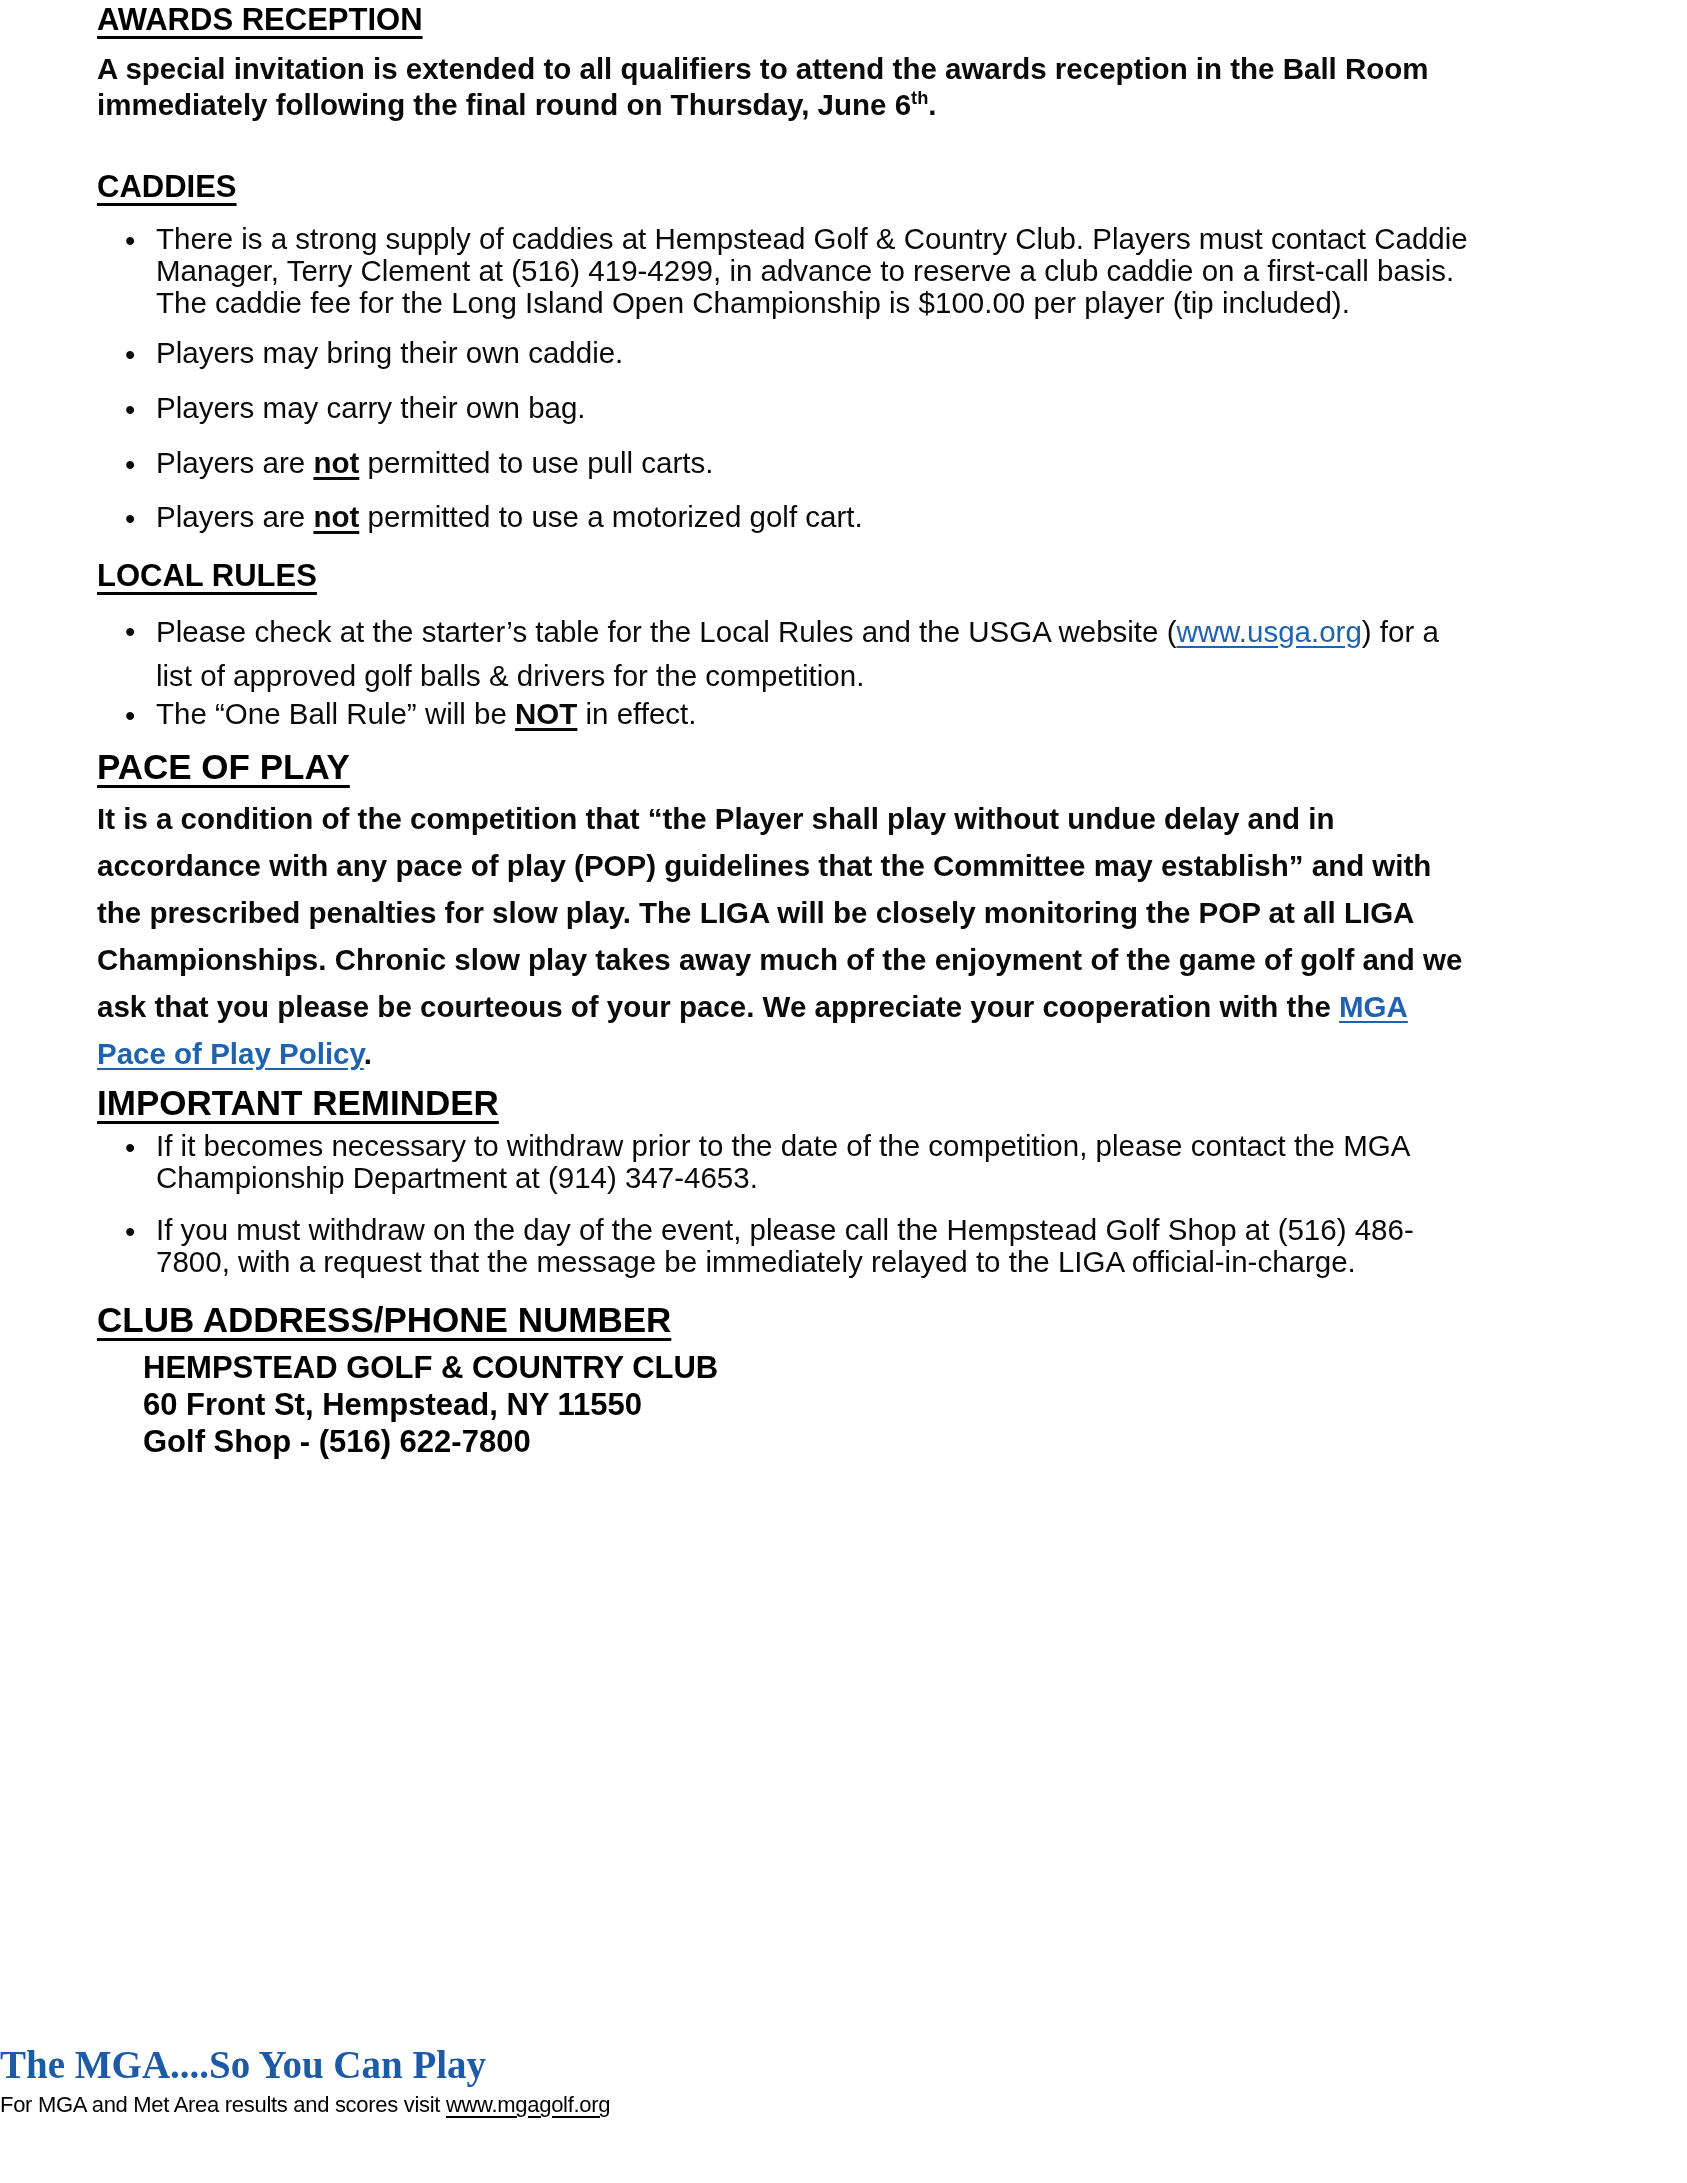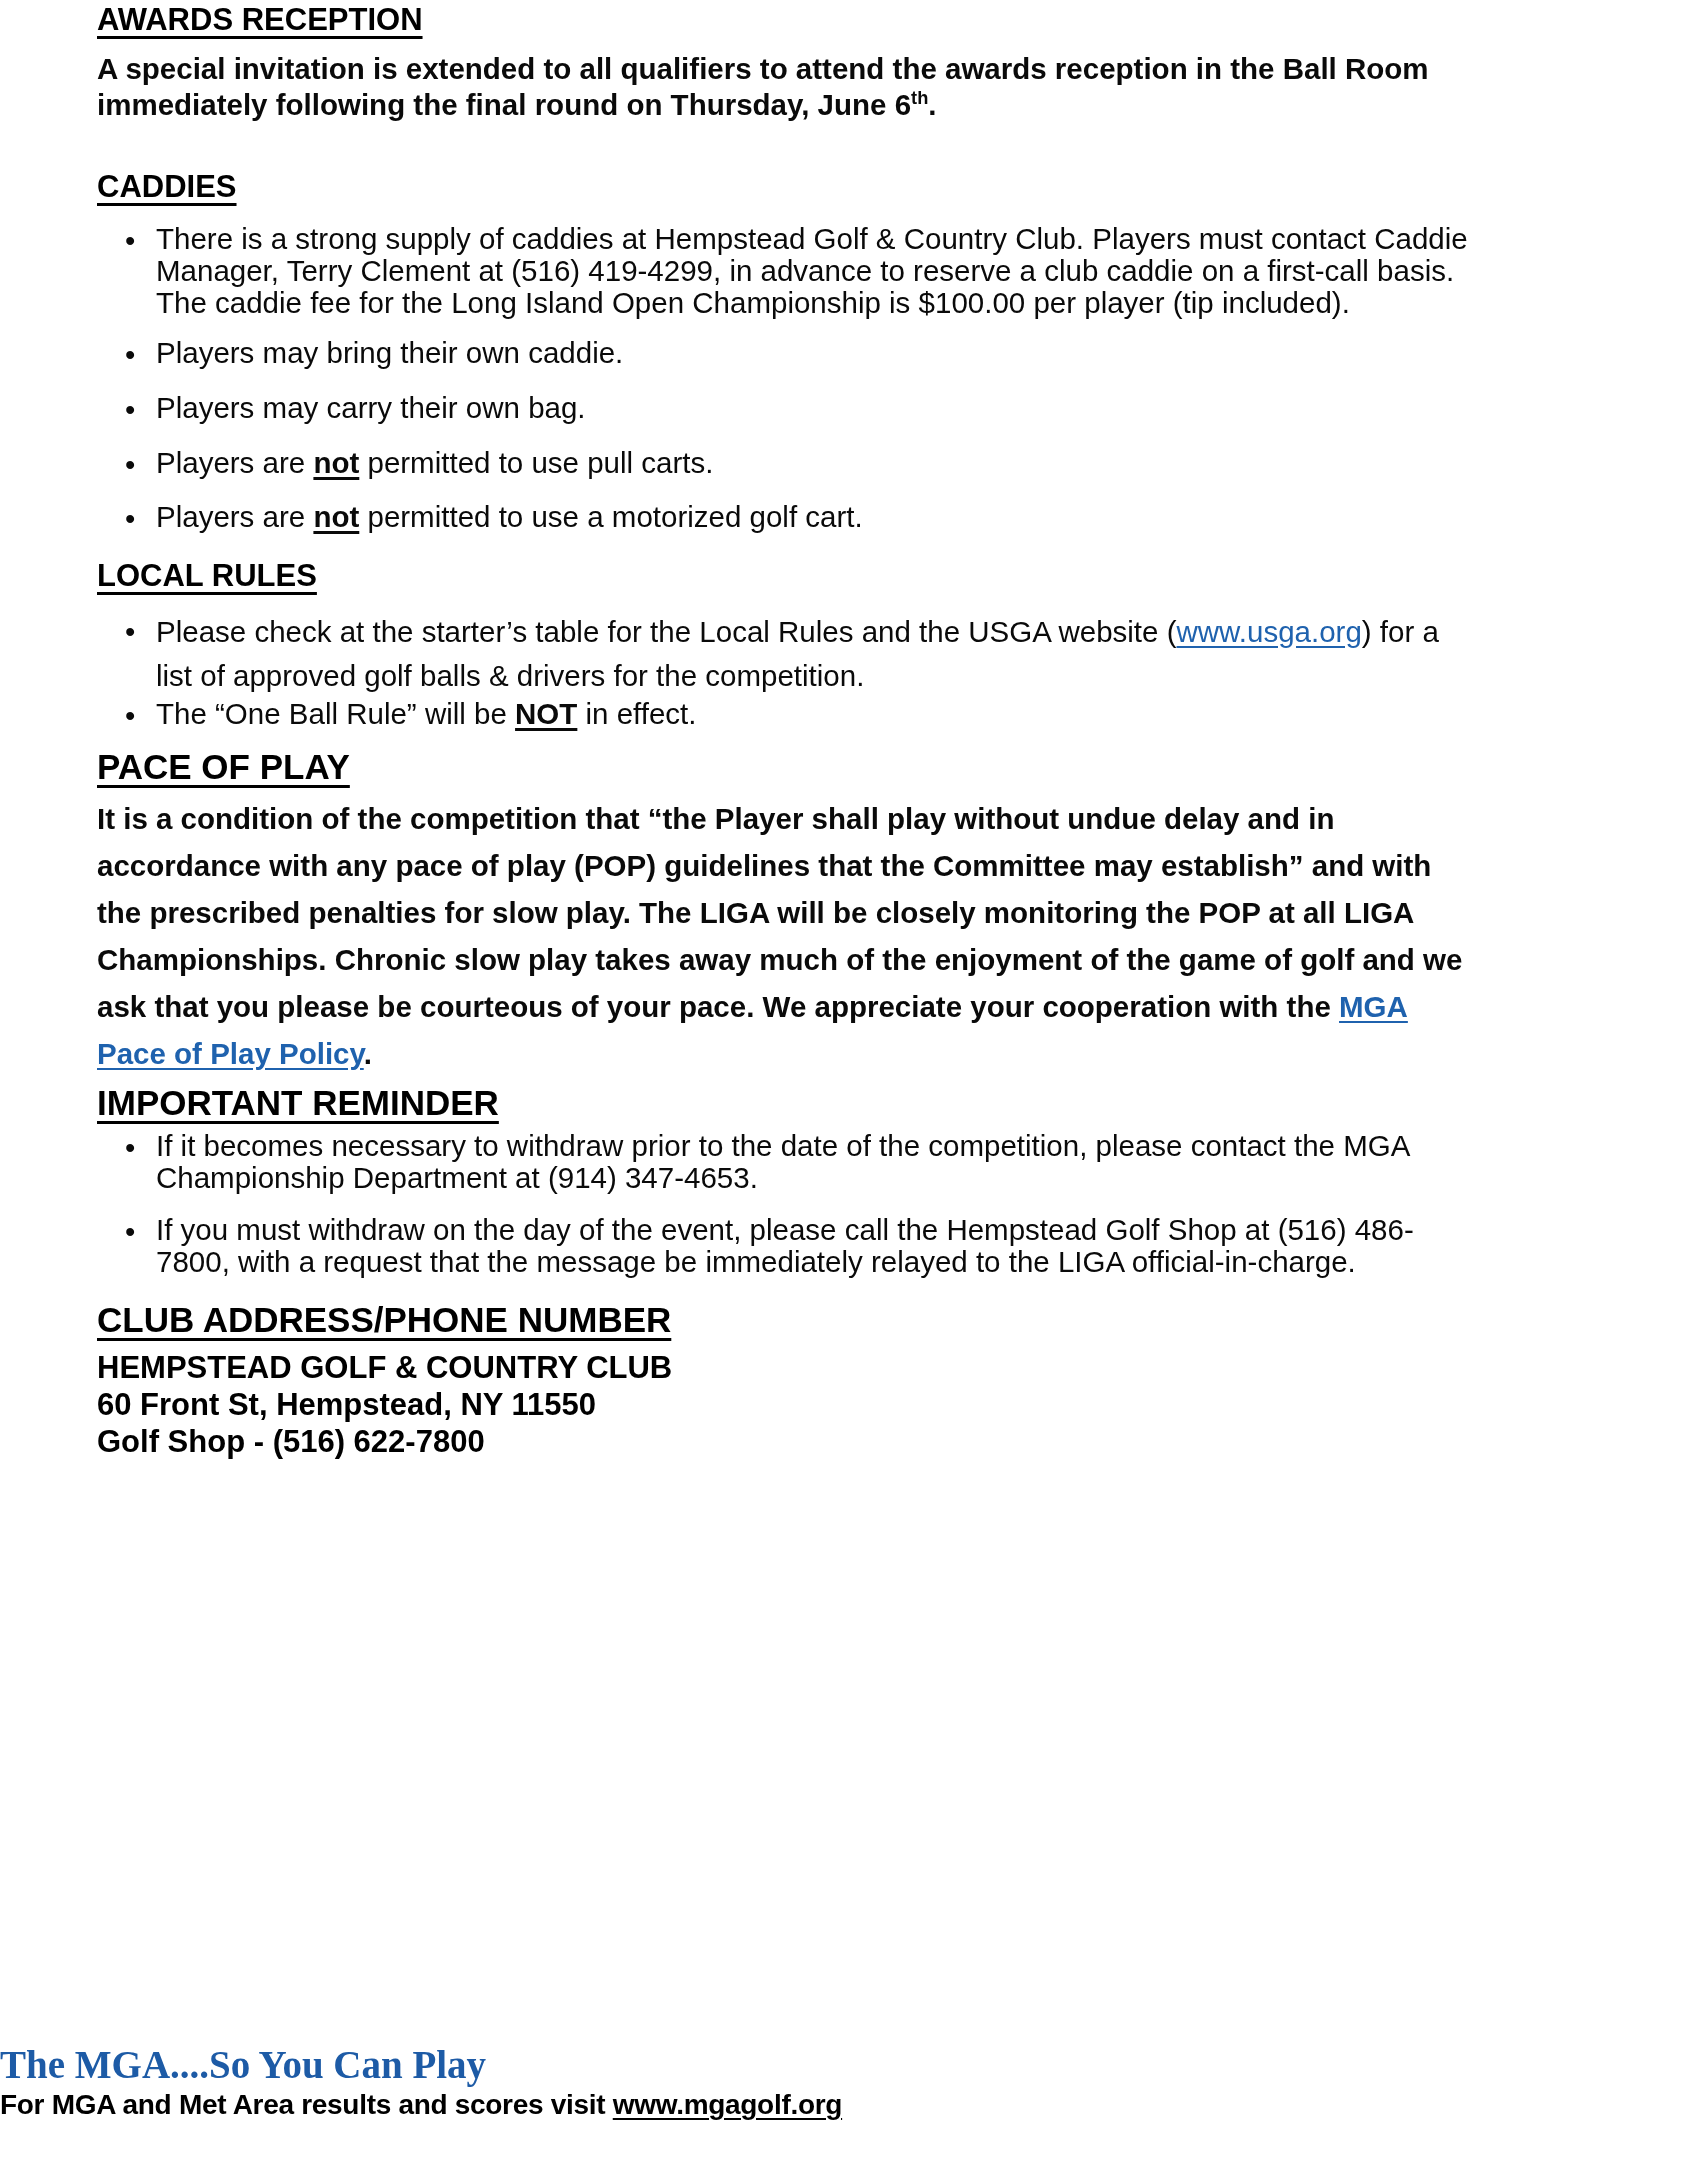--- a/index.html
+++ b/index.html
@@ -30,40 +30,40 @@
   .lr-bullets { margin-top:15px; }
 
   .h-pace { margin-top:11px; }
   .pace-para { margin-top:6.7px; line-height:47px; }
 
   .h-reminder { margin-top:3.4px; }
   .rem-bullets { margin-top:5px; }
 
   .h-club { margin-top:11.8px; }
   .club-lines { margin-top:6.7px; }
-  .bold-line { font-weight:700; font-size:31px; line-height:37px; color:#000; }
+  .bold-line { font-weight:700; font-size:31px; line-height:37px; color:#000;margin-left:46px; }
 
   .bullet-row { display:flex; align-items:flex-start; margin-bottom:18.6px; }
   .lr-bullets .bullet-row { margin-bottom:0; }
   .rem-bullets .bullet-row { margin-bottom:20px; }
   .dot { flex:0 0 31px; margin-left:28px; font-size:29.5px; line-height:36px; }
   .bullet-text { flex:1; font-size:29.5px; line-height:32px; }
   .bullet-row.spread .dot, .bullet-row.spread .bullet-text { line-height:44px; }
 
   .seg-bu { font-weight:700; text-decoration:underline; text-decoration-thickness:2.5px; text-underline-offset:4.2px; }
   .seg-sup { font-size:0.62em; vertical-align:super; line-height:0; }
   a.seg-link { color:var(--link-color); text-decoration:underline; text-underline-offset:4.2px; cursor:pointer; }
   a.seg-ulink { color:#000; text-decoration:underline; text-underline-offset:4.2px; cursor:pointer; }
 
   .footer { position:absolute; left:0; right:0; top:2043px; text-align:left; }
   .footer-title {
     font-family:"Liberation Serif", serif; font-weight:700;
     font-size:39px; line-height:44px; color:var(--footer-title-color);
   }
-  .footer-line { font-weight:700; font-size:28px; line-height:35px; letter-spacing:-0.3px; color:#000; }
+  .footer-line { font-weight:400; font-size:22px; line-height:35px; letter-spacing:-0.3px; color:#000; }
 </style>
 </head>
 <body>
 
 <div class="page">
   <div class="content">
 
     <h2 class="heading sm">AWARDS RECEPTION</h2>
     <p class="body-text awards-para"><span>A special invitation is extended to all qualifiers to attend the awards reception in the Ball Room immediately following the final round on Thursday, June 6</span><span class="seg-sup">th</span><span>.</span></p>
 

